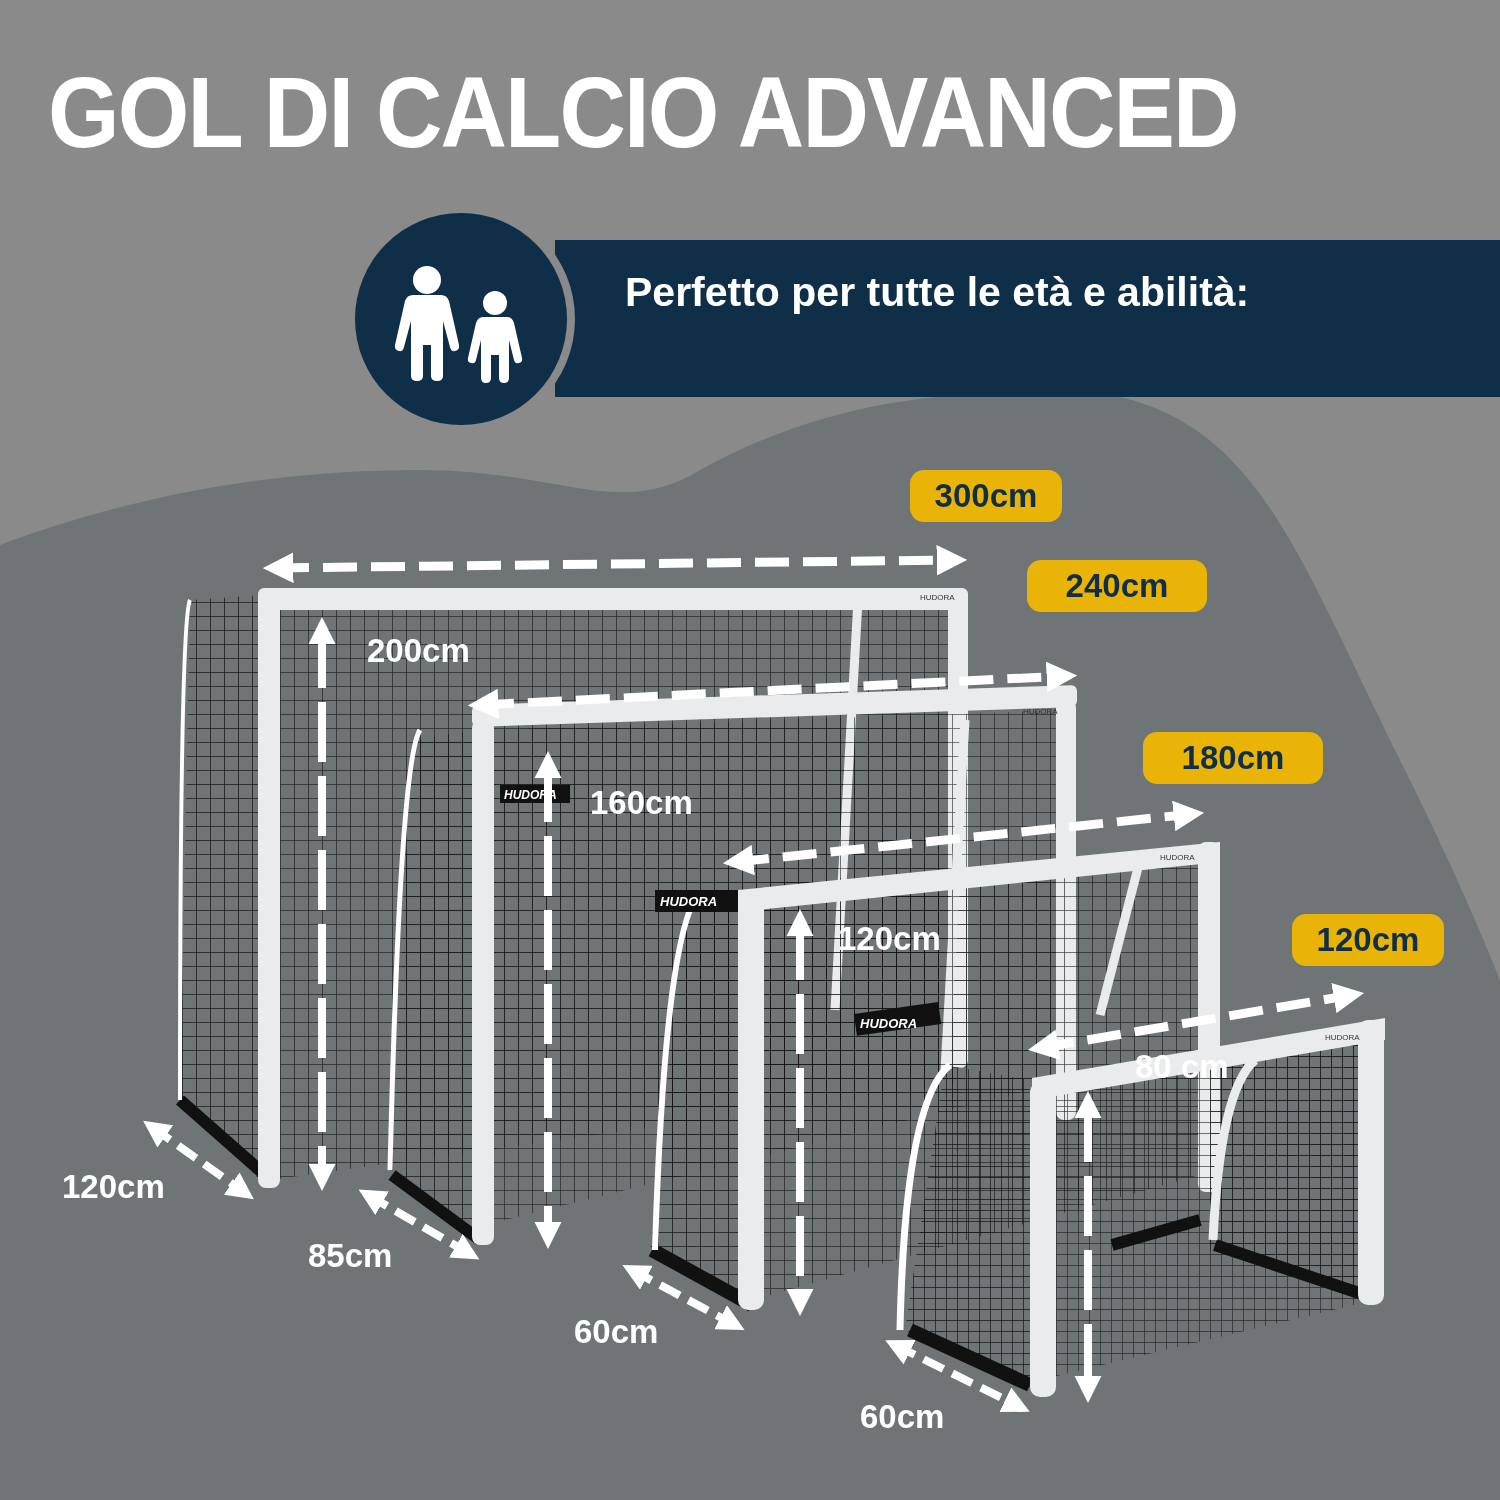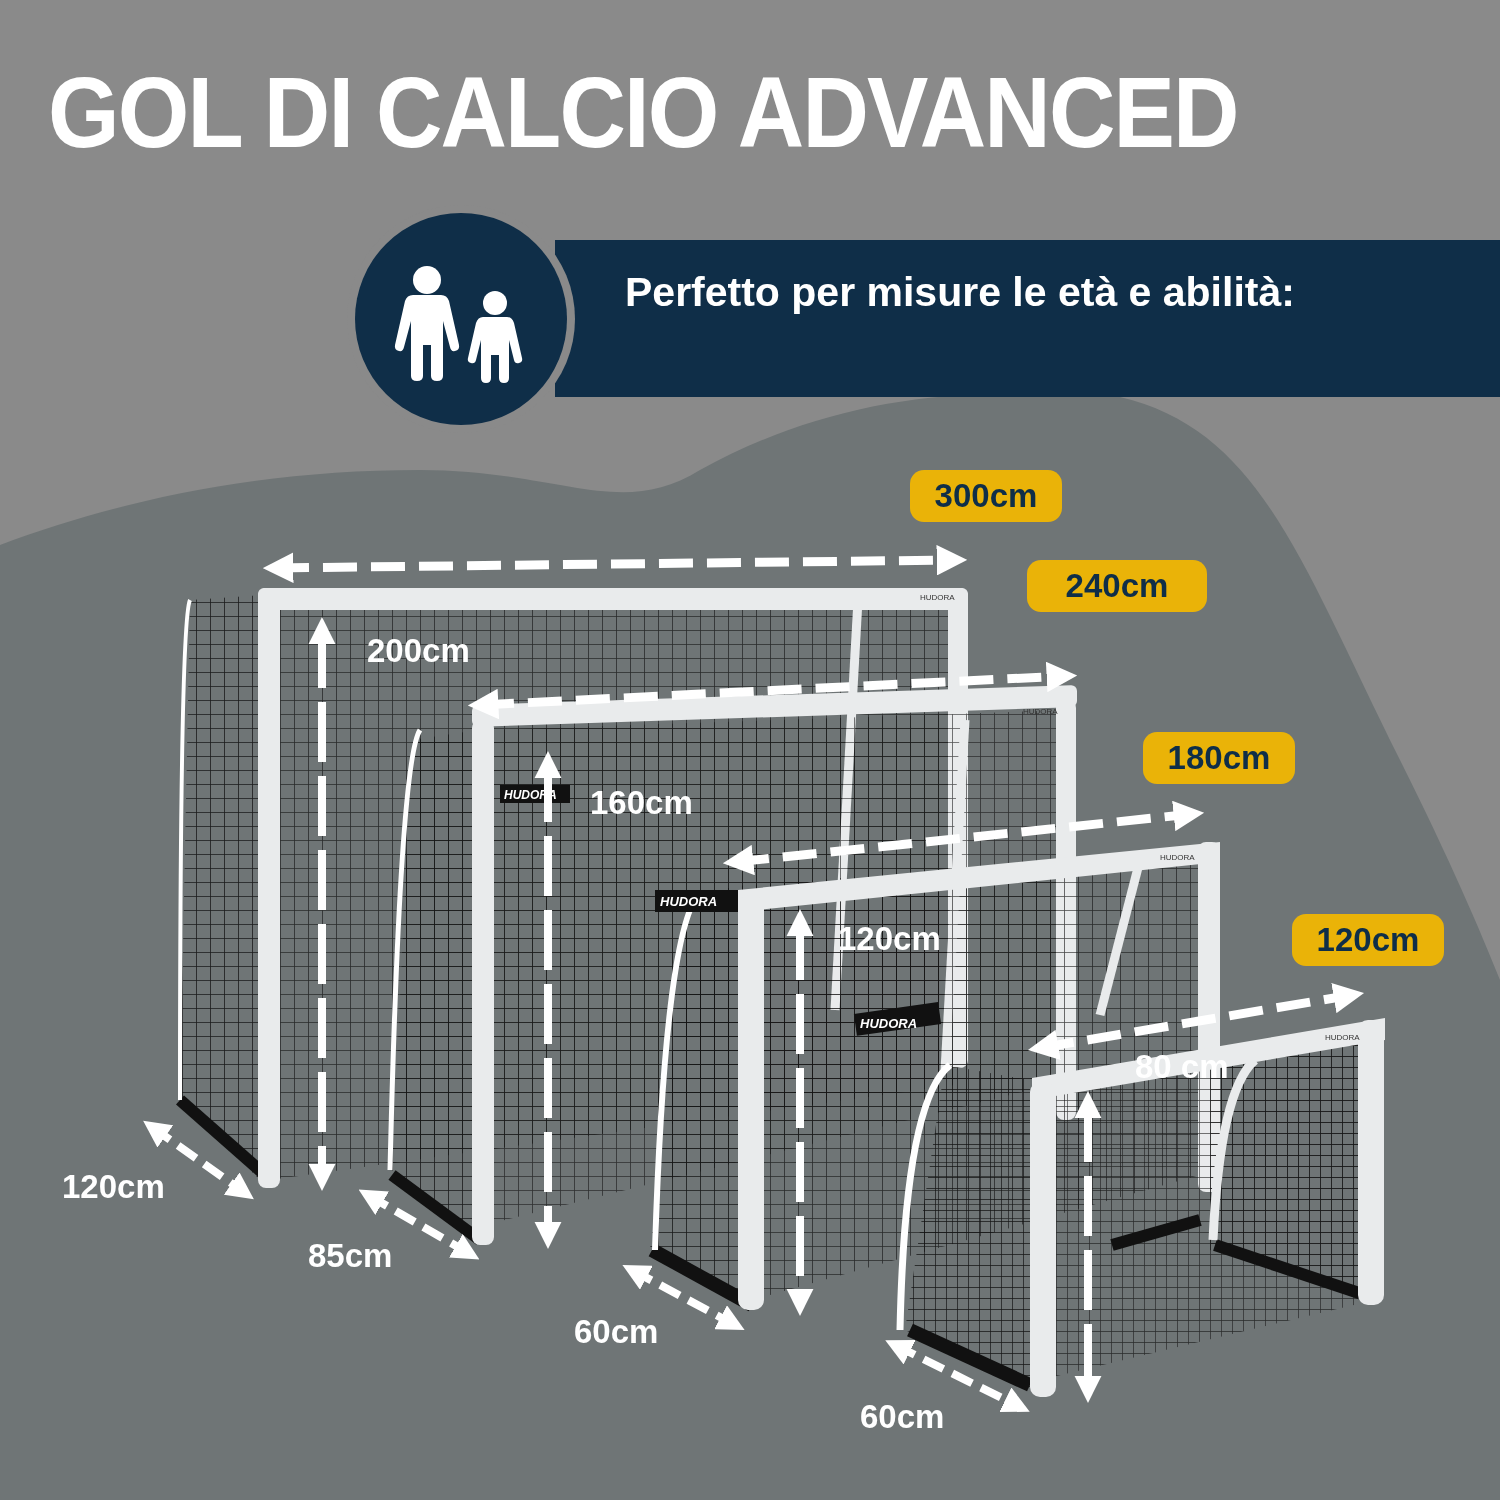--- a/index.html
+++ b/index.html
@@ -108,26 +108,26 @@
 <div class="banner"></div>
 <div class="circle">
   <svg width="212" height="212" viewBox="0 0 212 212">
     <circle cx="72" cy="67" r="14" fill="#fff"></circle>
     <path d="M50 88 Q52 82 58 82 H86 Q92 82 94 88 L104 132 Q105 137 100 138 Q96 139 95 134 L88 108 V163 Q88 168 82 168 Q76 168 76 163 V132 H68 V163 Q68 168 62 168 Q56 168 56 163 V108 L49 134 Q48 139 44 138 Q39 137 40 132 Z" fill="#fff"></path>
     <circle cx="140" cy="90" r="12" fill="#fff"></circle>
     <path d="M121 110 Q123 104 128 104 H152 Q157 104 159 110 L167 145 Q168 149 164 150 Q160 151 159 147 L154 127 V165 Q154 170 149 170 Q144 170 144 165 V142 H136 V165 Q136 170 131 170 Q126 170 126 165 V127 L121 147 Q120 151 116 150 Q112 149 113 145 Z" fill="#fff"></path>
   </svg>
 </div>
 <div class="banner-text">
-  <div class="bt1">Perfetto per misure le età e abilità:</div>
+  <div class="bt1">Perfetto per tutte le età e abilità:</div>
 </div>
 
 <div class="pill" style="left:910px;top:470px;width:152px;">300cm</div>
 <div class="pill" style="left:1027px;top:560px;width:180px;">240cm</div>
-<div class="pill" style="left:1143px;top:732px;width:152px;">180cm</div>
+<div class="pill" style="left:1143px;top:732px;width:180px;">180cm</div>
 <div class="pill" style="left:1292px;top:914px;width:152px;">120cm</div>
 
 <div class="dim" style="left:367px;top:632px;">200cm</div>
 <div class="dim" style="left:590px;top:768px;margin-top:16px;">160cm</div>
 <div class="dim" style="left:838px;top:920px;">120cm</div>
 <div class="dim" style="left:1135px;top:1048px;text-align:right;">80 cm</div>
 
 <div class="dim" style="left:62px;top:1168px;">120cm</div>
 <div class="dim" style="left:308px;top:1237px;">85cm</div>
 <div class="dim" style="left:574px;top:1313px;">60cm</div>

